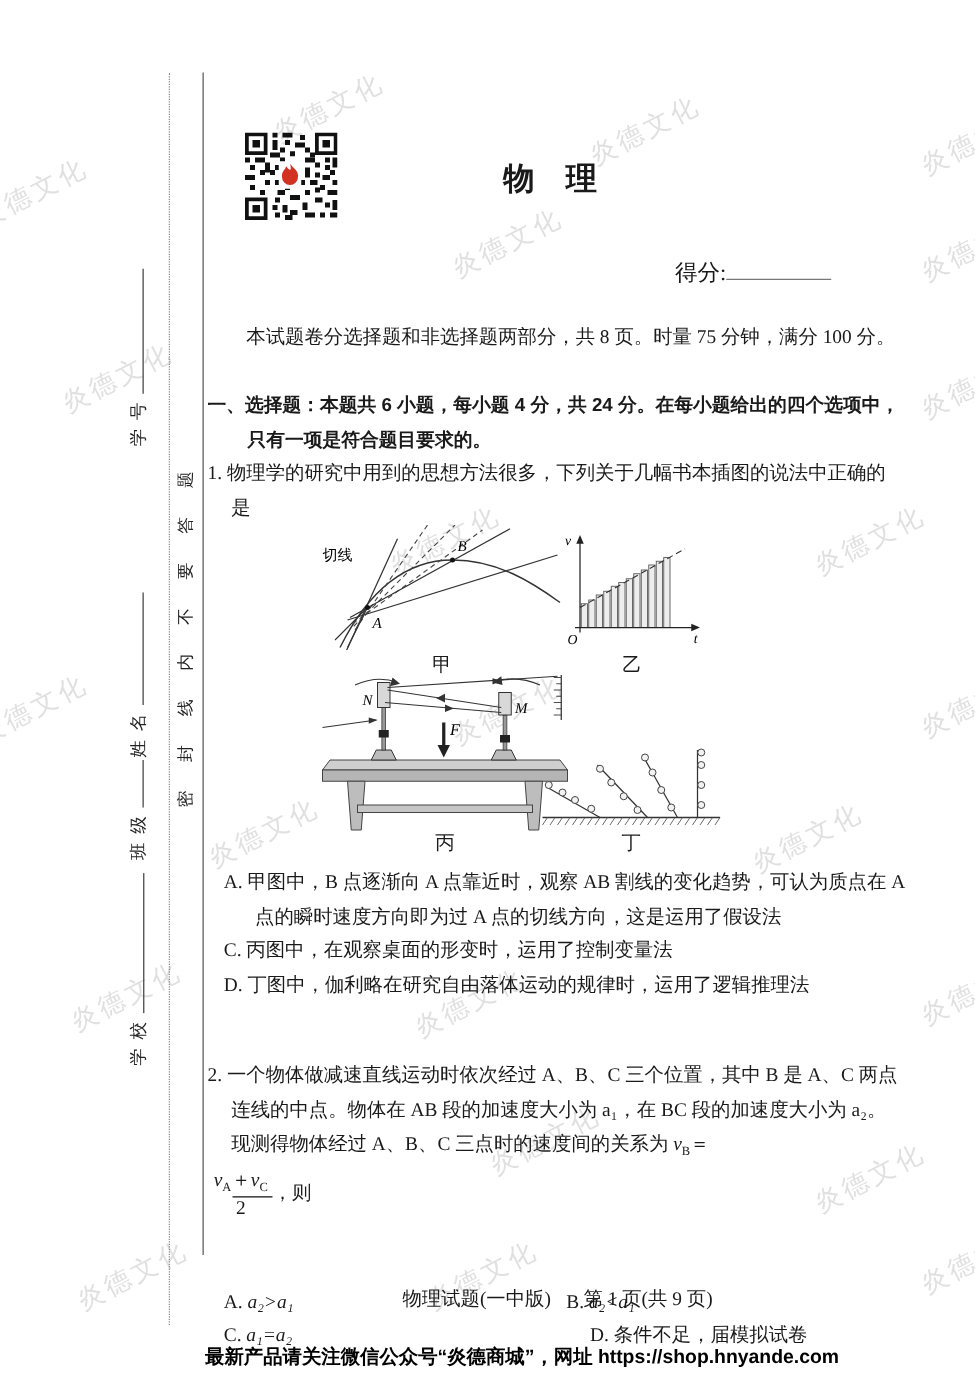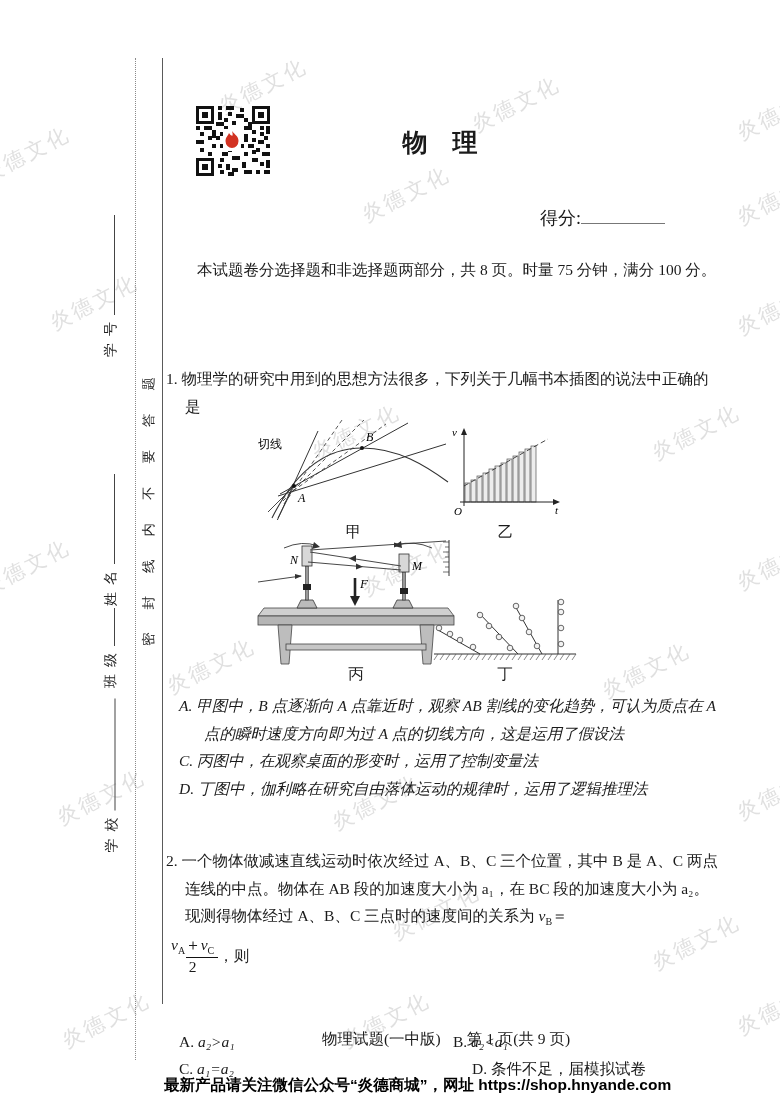--- a/index.html
+++ b/index.html
@@ -39,21 +39,21 @@
   .txt { font-size:15.5px; line-height:27.5px; }
   .intro   { position:absolute; left:166px; top:256px; width:556px; text-indent:2em; }
   .heading { position:absolute; left:166px; top:311px; width:562px;
              font-family:"Liberation Sans","DejaVu Sans",sans-serif; font-weight:bold;
              font-size:15px; line-height:28px; padding-left:32px; text-indent:-32px; }
   .q1stem  { position:absolute; left:166px; top:365px; width:548px;
              padding-left:19px; text-indent:-19px; }
   .q2stem  { position:absolute; left:166px; top:847px; width:552px;
              padding-left:19px; text-indent:-19px; }
   .opts1   { position:absolute; left:179px; top:692px; width:548px; }
-  .opts1 .opt { padding-left:25px; text-indent:-25px;font-style:italic; }
+  .opts1 .opt { padding-left:25px; text-indent:-25px; }
   .optrow  { position:absolute; left:179px; width:548px; display:flex; }
   .optrow .cell { width:292px;margin-top:47px; }
   .it { font-style:italic; }
   sub { font-size:10px; }
 
   .frac { display:inline-block; text-align:center; vertical-align:-12px;
           line-height:1.15; margin-left:1px; }
   .frac .num { display:block; border-bottom:1px solid #111; padding:0 4px 1px; }
   .frac .den { display:block; }
 
@@ -196,20 +196,21 @@
     </svg>
   </div>
 
   <div class="subject">物　理</div>
 
   <div class="score">
     <span>得分:</span><span class="blank"></span>
   </div>
 
   <div class="intro txt">本试题卷分选择题和非选择题两部分，共 8 页。时量 75 分钟，满分 100 分。</div>
+  <div class="heading">一、选择题：本题共 6 小题，每小题 4 分，共 24 分。在每小题给出的四个选项中，只有一项是符合题目要求的。</div>
 
   <div class="q1stem txt"><span>1.</span> <span>物理学的研究中用到的思想方法很多，下列关于几幅书本插图的说法中正确的是</span></div>
 
   <div class="fig" style="left:256px;top:420px;">
     <svg width="195" height="100" viewBox="0 0 195 100">
       <path d="M16,98 C40,50 70,28 106,28 S170,46 192,62" fill="none" stroke="#333" stroke-width="1.1"></path>
       <line x1="20" y1="103" x2="62" y2="11" stroke="#333" stroke-width="1"></line>
       <line x1="28" y1="84" x2="86" y2="0" stroke="#444" stroke-width="0.9" stroke-dasharray="4,3"></line>
       <line x1="27" y1="81" x2="108" y2="0" stroke="#444" stroke-width="0.9" stroke-dasharray="4,3"></line>
       <line x1="26" y1="79" x2="130" y2="4" stroke="#444" stroke-width="0.9" stroke-dasharray="4,3"></line>

